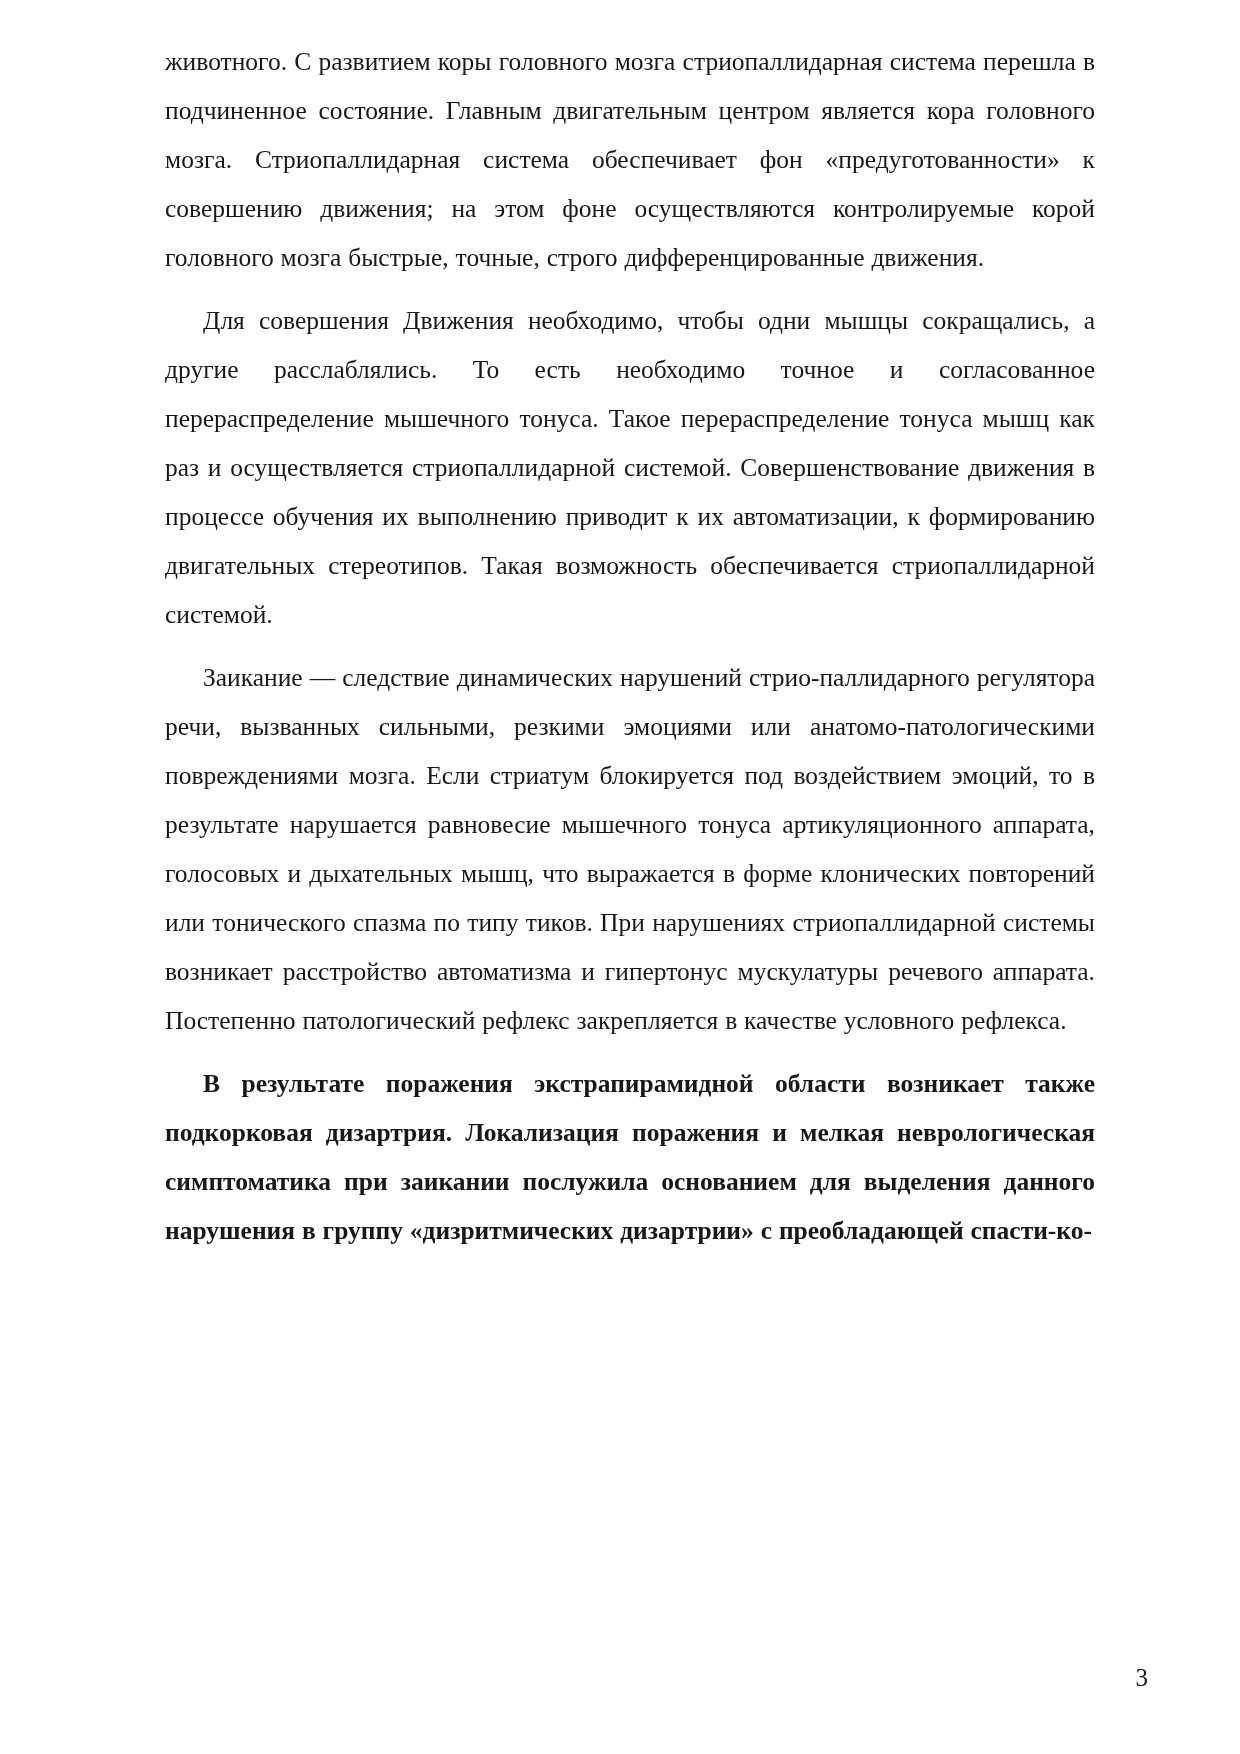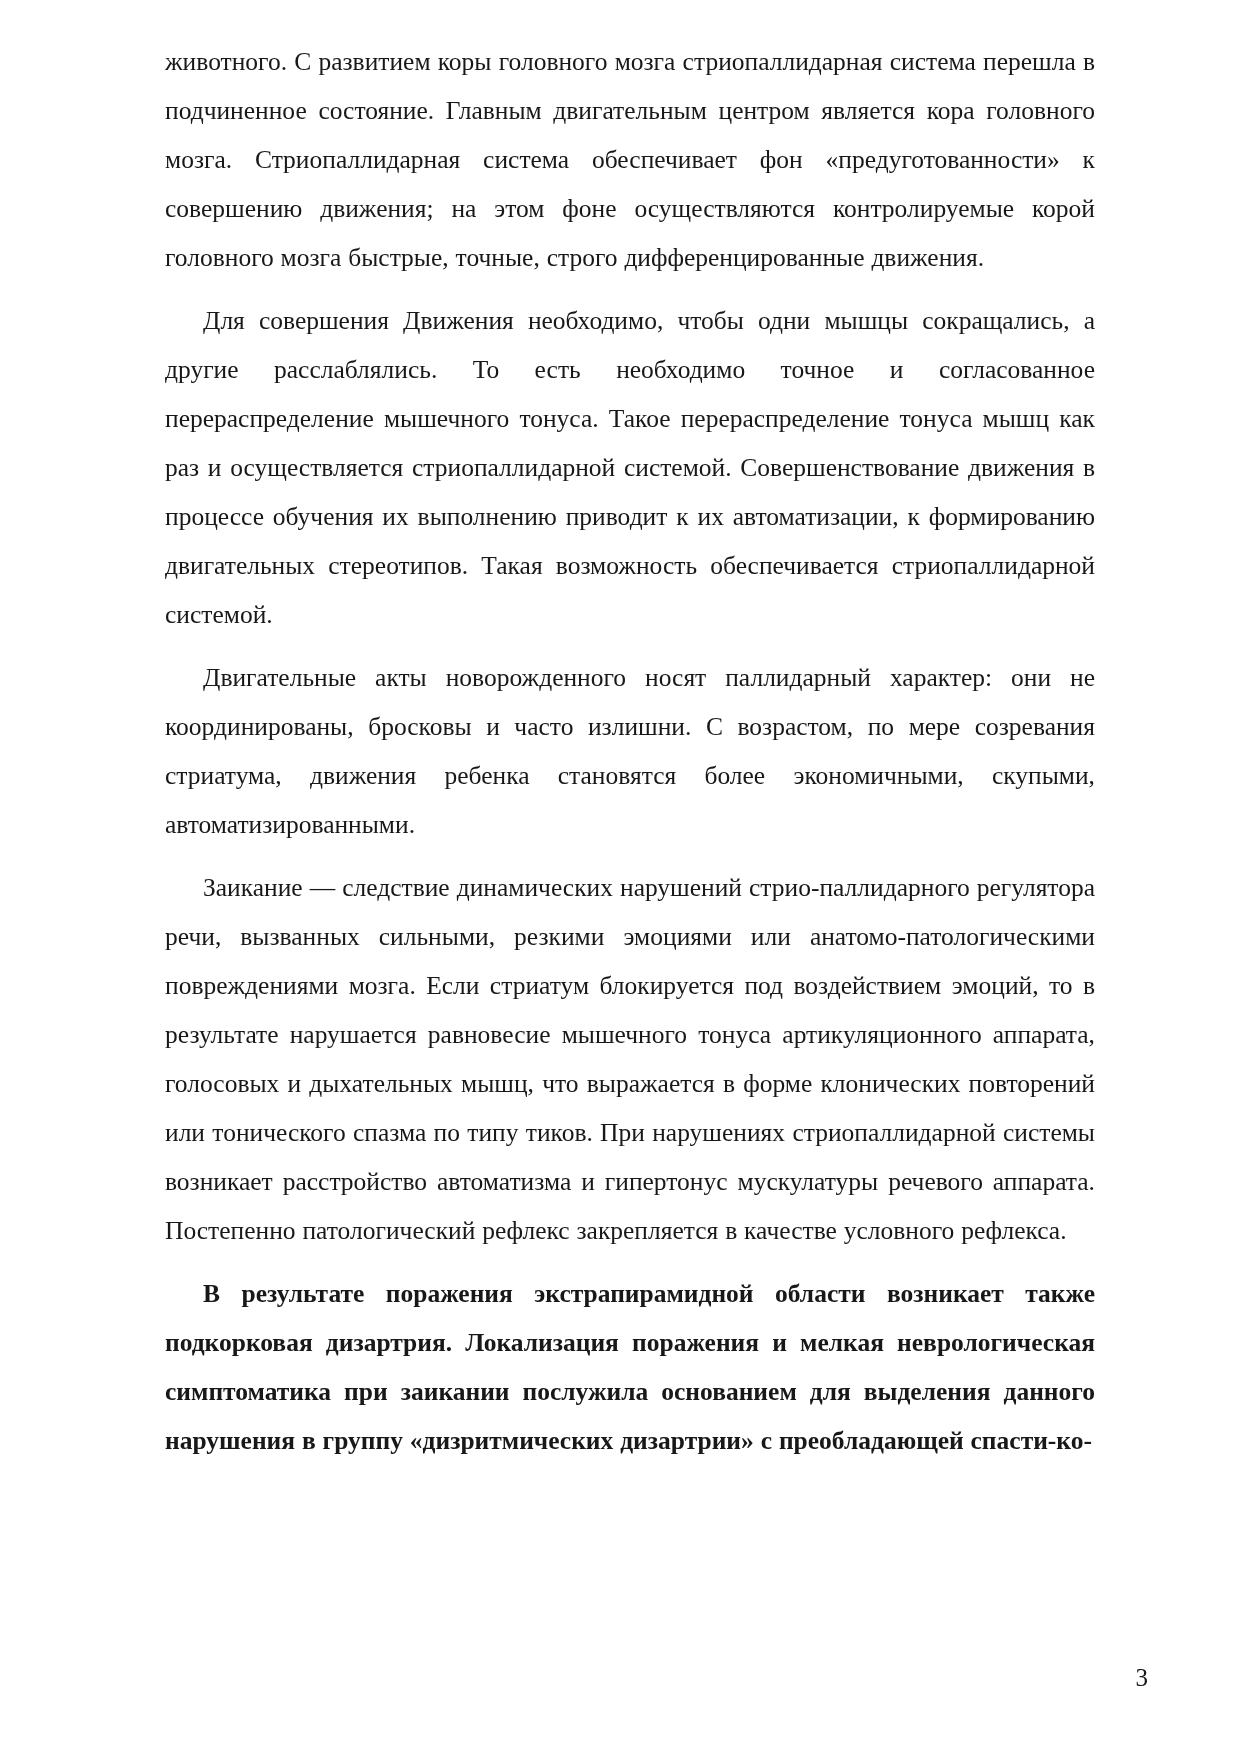--- a/index.html
+++ b/index.html
@@ -55,20 +55,19 @@
   }
 </style>
 </head>
 <body>
 
 <div class="page">
 
   <div class="text-column">
     <p class="para continuation">животного. С развитием коры головного мозга стриопаллидарная система перешла в подчиненное состояние. Главным двигательным центром является кора головного мозга. Стриопаллидарная система обеспечивает фон «предуготованности» к совершению движения; на этом фоне осуществляются контролируемые корой головного мозга быстрые, точные, строго дифференцированные движения.</p>
     <p class="para">Для совершения Движения необходимо, чтобы одни мышцы сокращались, а другие расслаблялись. То есть необходимо точное и согласованное перераспределение мышечного тонуса. Такое перераспределение тонуса мышц как раз и осуществляется стриопаллидарной системой. Совершенствование движения в процессе обучения их выполнению приводит к их автоматизации, к формированию двигательных стереотипов. Такая возможность обеспечивается стриопаллидарной системой.</p>
-    <p class="para">Двигательные акты новорожденного носят паллидарный характер: они не координированы, бросковы и часто излишни. С возрастом, по мере созревания стриатума, движения ребенка становятся более экономичными, скупыми, автоматизированными.</p>
     <p class="para">Заикание — следствие динамических нарушений стрио-паллидарного регулятора речи, вызванных сильными, резкими эмоциями или анатомо-патологическими повреждениями мозга. Если стриатум блокируется под воздействием эмоций, то в результате нарушается равновесие мышечного тонуса артикуляционного аппарата, голосовых и дыхательных мышц, что выражается в форме клонических повторений или тонического спазма по типу тиков. При нарушениях стриопаллидарной системы возникает расстройство автоматизма и гипертонус мускулатуры речевого аппарата. Постепенно патологический рефлекс закрепляется в качестве условного рефлекса.</p>
     <p class="para">В результате поражения экстрапирамидной области возникает также подкорковая дизартрия. Локализация поражения и мелкая неврологическая симптоматика при заикании послужила основанием для выделения данного нарушения в группу «дизритмических дизартрии» с преобладающей спасти-ко-</p>
   </div>
 
   <div class="page-number">3</div>
 
 </div>
 
 </body></html>

